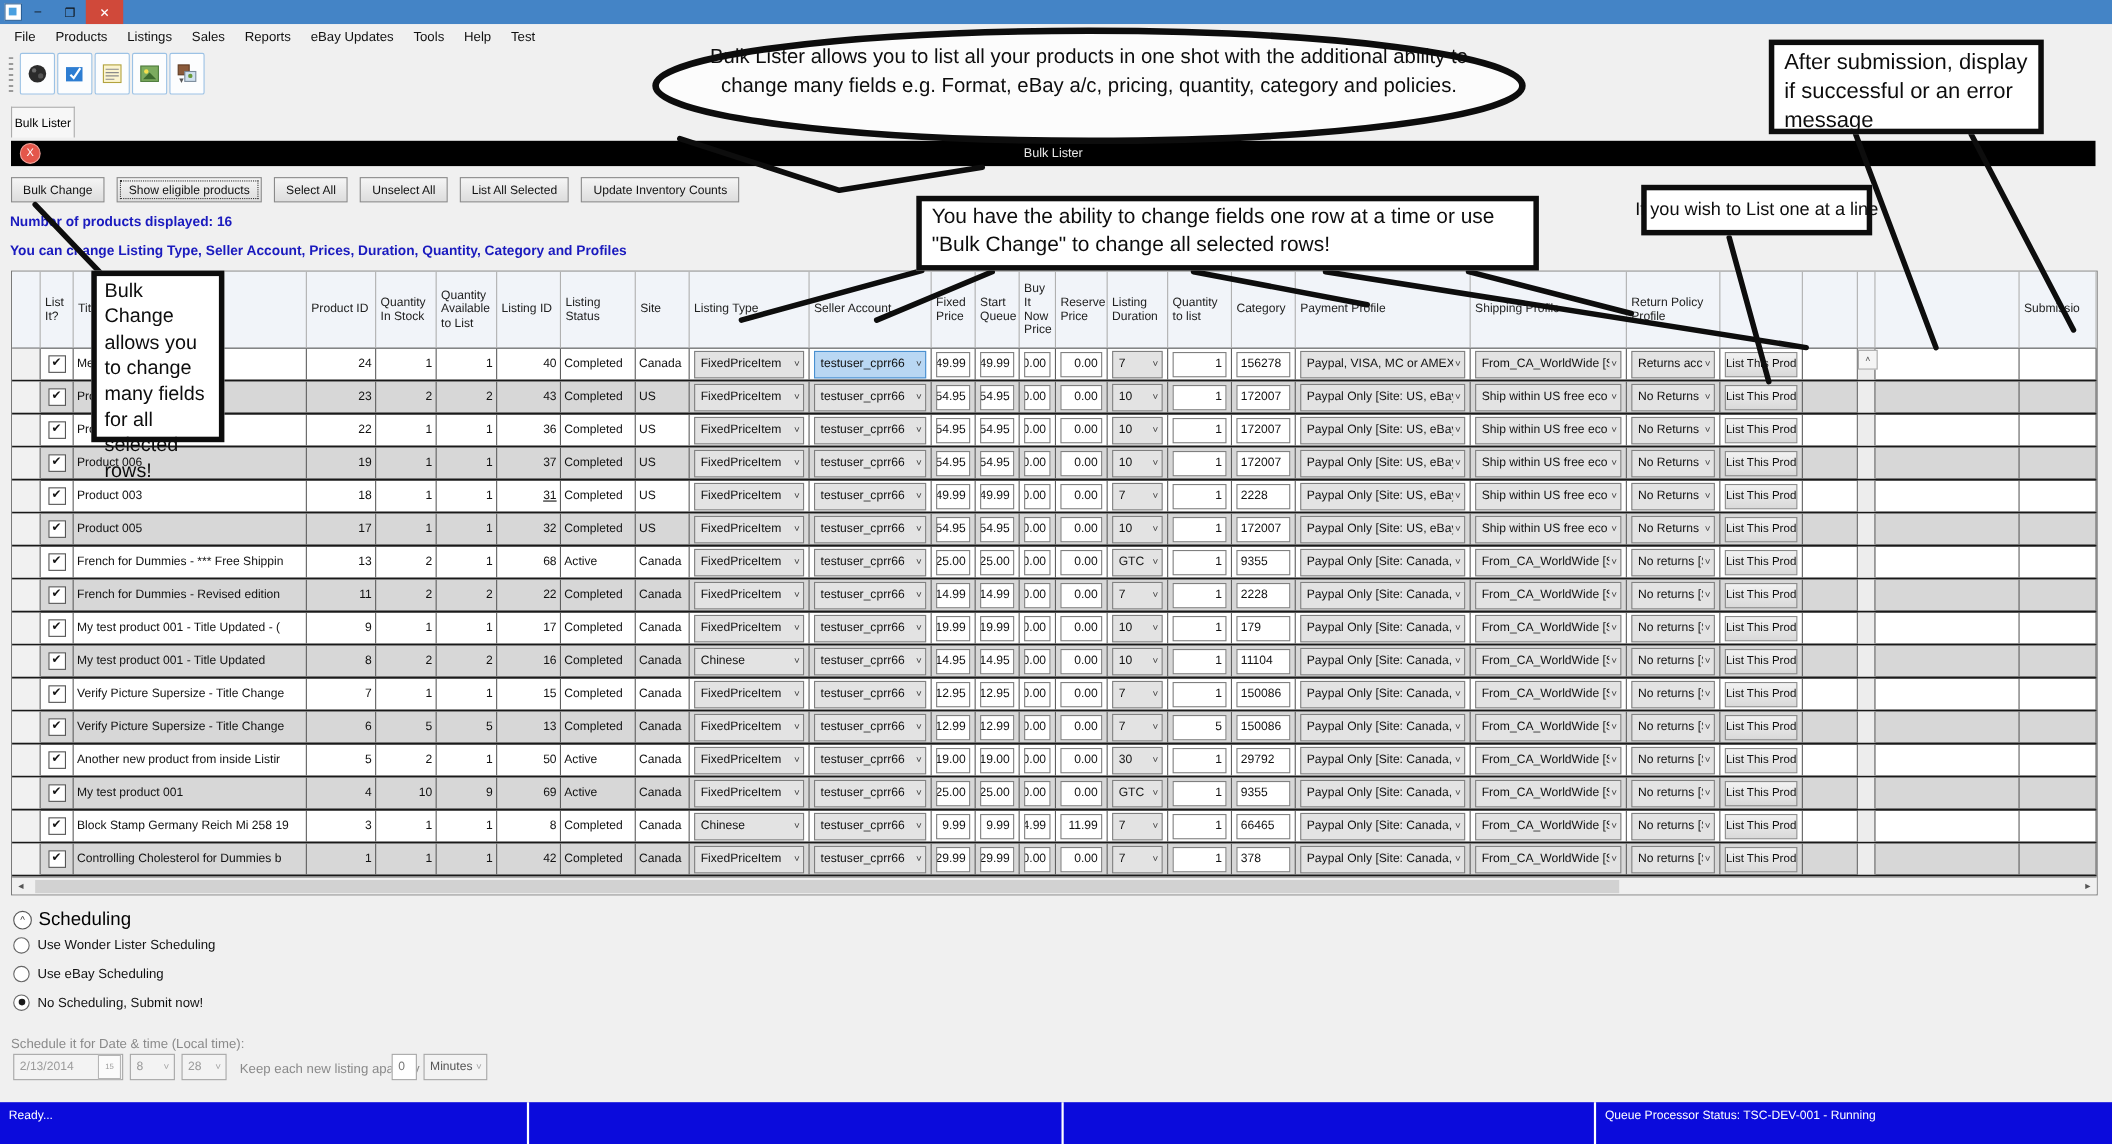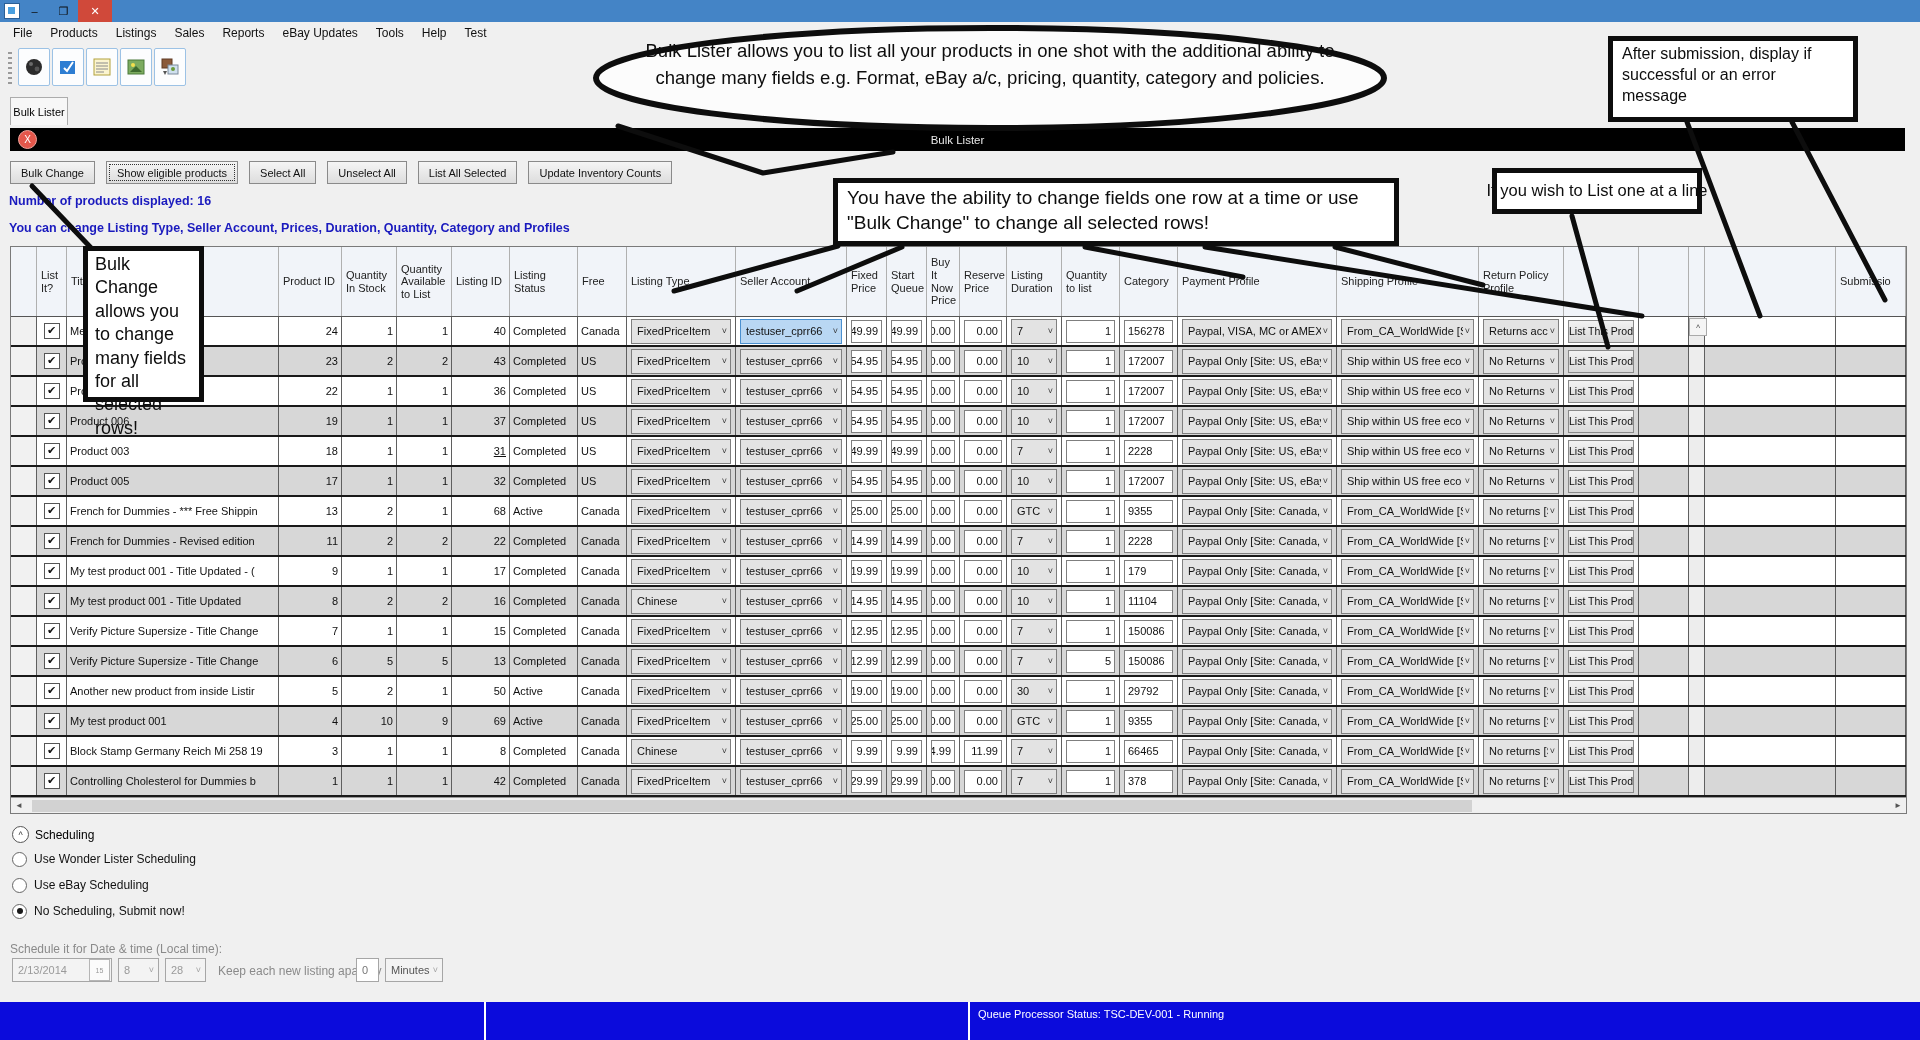--- a/index.html
+++ b/index.html
@@ -116,21 +116,21 @@
              display:flex;color:#fff;z-index:6}
   .seg{box-sizing:border-box;height:100%;padding:6px 8px;font-size:11px;white-space:nowrap;overflow:hidden}
   .seg.div{border-right:2px solid #fff}
 
   
   #lines{position:absolute;left:0;top:0;z-index:50;pointer-events:none}
   .ovaltext{position:absolute;left:640px;top:38px;width:700px;text-align:center;z-index:51;
             font-size:18.5px;color:#0d0d0d;line-height:1.45}
   .ann-box{position:absolute;background:#fff;border:5px solid #0d0d0d;z-index:51;font-size:19px;
            color:#0d0d0d;line-height:1.3;padding:3px 9px;box-sizing:border-box}
-  .box-after{left:1608px;top:36px;width:250px;height:86px;font-size:16px}
+  .box-after{left:1608px;top:36px;width:250px;height:86px;font-size:20px}
   .box-wish{left:1492px;top:168px;width:210px;height:46px;font-size:16.5px;display:flex;
             align-items:center;justify-content:center;white-space:nowrap;padding:0 4px}
   .box-rowchange{left:833px;top:178px;width:566px;height:68px}
   .box-bulkchange{left:83px;top:246px;width:121px;height:156px;font-size:18px;padding:2px 7px}
 </style>
 </head>
 <body>
 
 <div class="titlebar">
   <span class="appicon">
@@ -227,21 +227,21 @@
 <div class="grid" id="grid">
     <div class="hrow">
       <div class="hcell" style="width: 26px;"></div>
       <div class="hcell" style="width: 30px;">List It?</div>
       <div class="hcell" style="width: 212px;">Title</div>
       <div class="hcell" style="width: 63px;">Product ID</div>
       <div class="hcell" style="width: 55px;">Quantity In Stock</div>
       <div class="hcell" style="width: 55px;">Quantity Available to List</div>
       <div class="hcell" style="width: 58px;">Listing ID</div>
       <div class="hcell" style="width: 68px;">Listing Status</div>
-      <div class="hcell" style="width: 49px;">Free</div>
+      <div class="hcell" style="width: 49px;">Site</div>
       <div class="hcell" style="width: 109px; text-align: center;">Listing Type</div>
       <div class="hcell" style="width: 111px;">Seller Account</div>
       <div class="hcell" style="width: 40px;">Fixed Price</div>
       <div class="hcell" style="width: 40px;">Start Queue</div>
       <div class="hcell" style="width: 33px;">Buy It Now Price</div>
       <div class="hcell" style="width: 47px;">Reserve Price</div>
       <div class="hcell" style="width: 55px;">Listing Duration</div>
       <div class="hcell" style="width: 58px;">Quantity to list</div>
       <div class="hcell" style="width: 58px;">Category</div>
       <div class="hcell" style="width: 159px;">Payment Profile</div>
@@ -1440,21 +1440,21 @@
     <div class="hscroll">
       <span class="hs-a">◄</span>
       <span class="hs-thumb"></span>
       <span class="hs-a" style="margin-left: auto;">►</span>
     </div>
     <div class="vsarrow">˄</div>
   </div>
 
 <div class="sched-hdr">
   <span class="collapse">^</span>
-  <span style="font-size:12px">Scheduling</span>
+  <span style="font-size:17px">Scheduling</span>
 </div>
 <div class="sched-opts" id="schedopts">
     <div class="ropt">
       <span class="rdo"></span>
       <span class="lbl">Use Wonder Lister Scheduling</span>
     </div>
     <div class="ropt">
       <span class="rdo"></span>
       <span class="lbl">Use eBay Scheduling</span>
     </div>
@@ -1482,20 +1482,21 @@
 <span class="gap-label">Keep each new listing apart by</span>
 <span class="sc white" style="left:356px;width:23px">
   <span class="t">0</span>
 </span>
 <span class="sc" style="left:385px;width:58px">
   <span class="t" style="color:#555">Minutes</span>
   <span class="a">˅</span>
 </span>
 
 <div class="statusbar" id="statusbar">
+    <div class="seg div" style="width: 481px;">Ready...</div>
     <div class="seg div" style="width: 486px;"></div>
     <div class="seg div" style="width: 484px;"></div>
     <div class="seg" style="width: 469px; border-radius: 10px;">Queue Processor Status: TSC-DEV-001 - Running</div>
   </div>
 
 <svg id="lines" width="1920" height="1040">
   <ellipse cx="990" cy="78" rx="394" ry="50" fill="#fcfcfc" stroke="#0d0d0d" stroke-width="6"></ellipse>
   <polyline points="618,126 763,173 893,152" fill="none" stroke="#0d0d0d" stroke-width="5" stroke-linecap="round" stroke-linejoin="round"></polyline>
   <line x1="32" y1="186" x2="95" y2="252" stroke="#0d0d0d" stroke-width="5" stroke-linecap="round"></line>
   <line x1="838" y1="246" x2="674" y2="291" stroke="#0d0d0d" stroke-width="5" stroke-linecap="round"></line>

